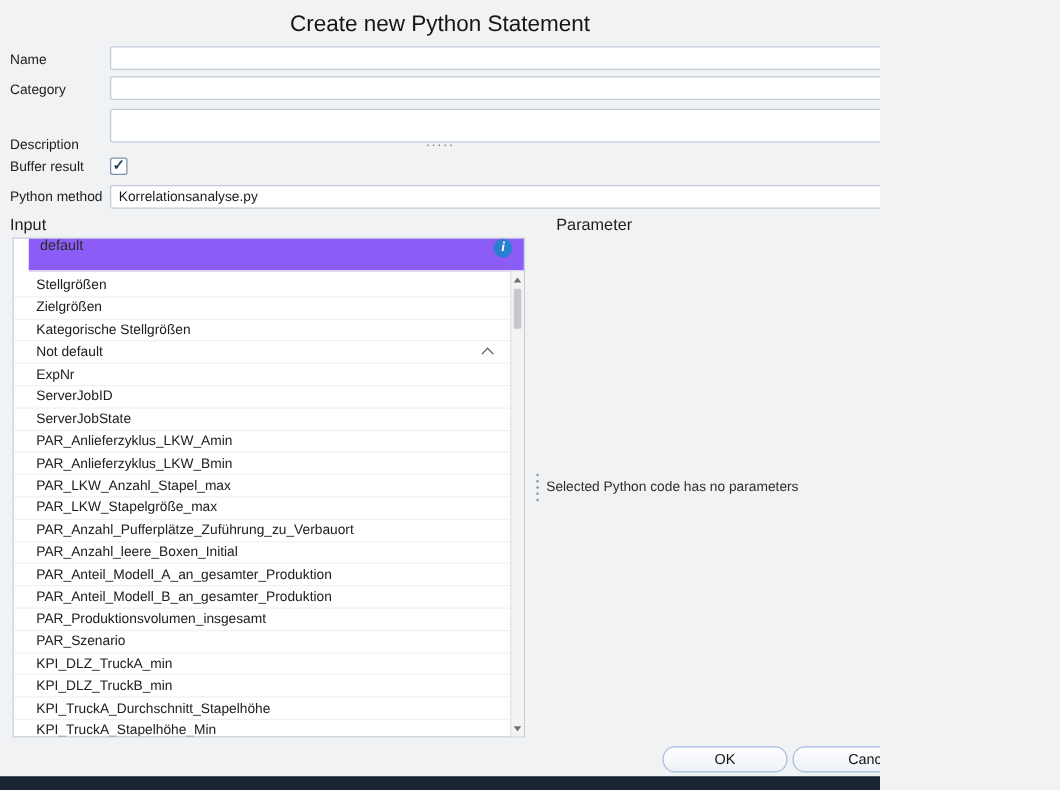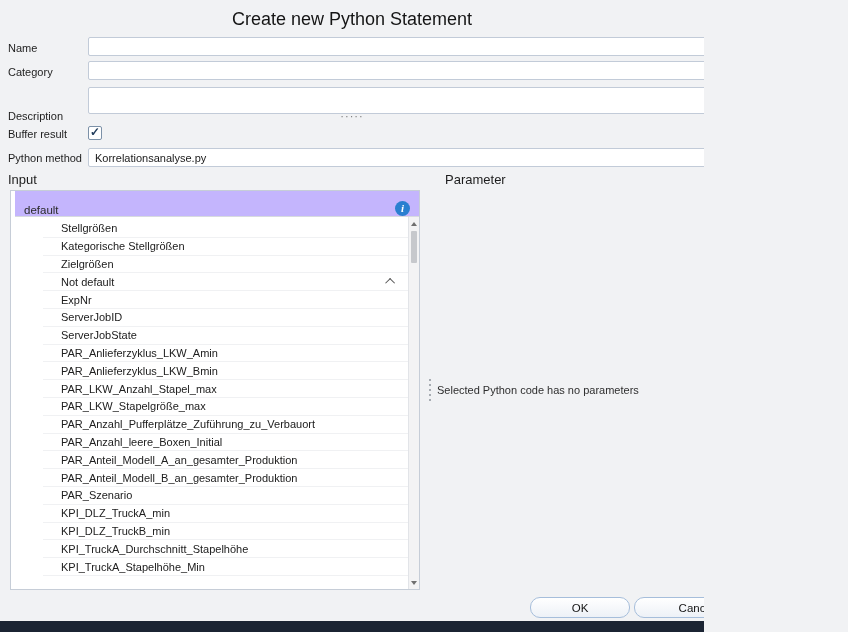--- a/index.html
+++ b/index.html
@@ -17,23 +17,23 @@
   .resize-handle{position:absolute;top:112px;left:0;width:100%;text-align:center;font-size:11px;letter-spacing:1px;color:#7a7a7a;line-height:8px;}
   .checkbox{position:absolute;left:88px;top:126px;width:14px;height:14px;border:1px solid #7c91a8;background:#fff;box-sizing:border-box;display:flex;align-items:center;justify-content:center;border-radius:2px;}
   .checkbox .check{color:#223d5c;font-size:12px;font-weight:bold;line-height:1;transform:translateY(-1px);}
   .combo{position:absolute;left:88px;top:148px;width:734px;height:19px;border:1px solid #c2cbd8;border-radius:2px;background:#fff;box-sizing:border-box;display:flex;align-items:center;padding:0 6px;font-size:11px;}
   .combo-value{flex:1;color:#1a1a1a;white-space:nowrap;overflow:hidden;}
   .combo-arrow{width:0;height:0;border-left:3.5px solid transparent;border-right:3.5px solid transparent;border-top:4px solid #333;margin-right:10px;}
   .combo-browse{color:#333;font-size:12px;letter-spacing:1px;line-height:8px;}
   .clear-icon{position:absolute;left:826px;top:151px;width:13px;height:13px;border-radius:50%;background:#aab0b8;color:#fff;font-size:10px;line-height:13px;text-align:center;}
   .section-label{position:absolute;top:172px;font-size:13px;color:#1d1d1d;}
   .input-panel{position:absolute;left:10px;top:190px;width:410px;height:400px;border:1px solid #c6cdd7;background:#fff;box-sizing:border-box;}
-  .panel-header{position:absolute;top:0;left:4px;right:0;height:26px;background:#c4b5fd;border-bottom:1px solid #d7dadf;display:flex;align-items:flex-end;padding:0 9px;box-sizing:border-box;font-size:11.5px;color:#2a2a2a;}
+  .panel-header{position:absolute;top:0;left:12px;right:0;height:26px;background:#8b5cf6;border-bottom:1px solid #d7dadf;display:flex;align-items:flex-start;padding:0 9px;box-sizing:border-box;font-size:11.5px;color:#2a2a2a;}
   .info-icon{margin-left:auto;width:15px;height:15px;border-radius:50%;background:#2a7fd0;color:#fff;font-family:"Liberation Serif",serif;font-style:italic;font-weight:bold;font-size:11px;line-height:15px;text-align:center;}
-  .input-list{position:absolute;top:26px;left:0;right:11px;bottom:0;overflow:hidden;padding-top:3px;margin-left:32px;}
+  .input-list{position:absolute;top:26px;left:0;right:11px;bottom:0;overflow:hidden;padding-top:3px;}
   .list-row{display:flex;align-items:center;height:17.8px;box-sizing:border-box;border-bottom:1px solid #f0f1f3;padding-left:18px;font-size:11px;color:#202020;white-space:nowrap;}
   .list-row.child{}
   .chevron{margin-left:auto;margin-right:13px;width:6px;height:6px;border-left:1.5px solid #555;border-top:1.5px solid #555;transform:rotate(45deg) translateY(2px);flex:none;}
   .scrollbar{position:absolute;top:26px;right:0;bottom:0;width:11px;background:#f3f3f4;border-left:1px solid #e2e4e8;box-sizing:border-box;}
   .sb-btn{position:absolute;left:0;width:100%;height:11px;display:flex;align-items:center;justify-content:center;}
   .sb-up{top:1px;} .sb-down{bottom:1px;}
   .tri-up-s{width:0;height:0;border-left:3px solid transparent;border-right:3px solid transparent;border-bottom:4px solid #6f6f6f;}
   .tri-down-s{width:0;height:0;border-left:3px solid transparent;border-right:3px solid transparent;border-top:4px solid #6f6f6f;}
   .sb-thumb{position:absolute;left:2px;top:14px;width:6px;height:32px;background:#c6c8cc;border-radius:1px;}
   .splitter{position:absolute;left:425px;top:190px;width:10px;height:400px;display:flex;flex-direction:column;align-items:center;justify-content:center;gap:3px;}
@@ -83,24 +83,24 @@
   <div class="input-panel">
     <div class="panel-header">
       <span>default</span>
       <span class="info-icon">i</span>
     </div>
     <div class="input-list">
         <div class="list-row">
           <span>Stellgrößen</span>
         </div>
         <div class="list-row">
-          <span>Kategorische Stellgrößen</span>
+          <span>Zielgrößen</span>
         </div>
         <div class="list-row">
-          <span>Zielgrößen</span>
+          <span>Kategorische Stellgrößen</span>
         </div>
         <div class="list-row">
           <span>Not default</span>
           <span class="chevron"></span>
         </div>
         <div class="list-row child">
           <span>ExpNr</span>
         </div>
         <div class="list-row child">
           <span>ServerJobID</span>
@@ -124,20 +124,23 @@
           <span>PAR_Anzahl_Pufferplätze_Zuführung_zu_Verbauort</span>
         </div>
         <div class="list-row child">
           <span>PAR_Anzahl_leere_Boxen_Initial</span>
         </div>
         <div class="list-row child">
           <span>PAR_Anteil_Modell_A_an_gesamter_Produktion</span>
         </div>
         <div class="list-row child">
           <span>PAR_Anteil_Modell_B_an_gesamter_Produktion</span>
+        </div>
+        <div class="list-row child">
+          <span>PAR_Produktionsvolumen_insgesamt</span>
         </div>
         <div class="list-row child">
           <span>PAR_Szenario</span>
         </div>
         <div class="list-row child">
           <span>KPI_DLZ_TruckA_min</span>
         </div>
         <div class="list-row child">
           <span>KPI_DLZ_TruckB_min</span>
         </div>

